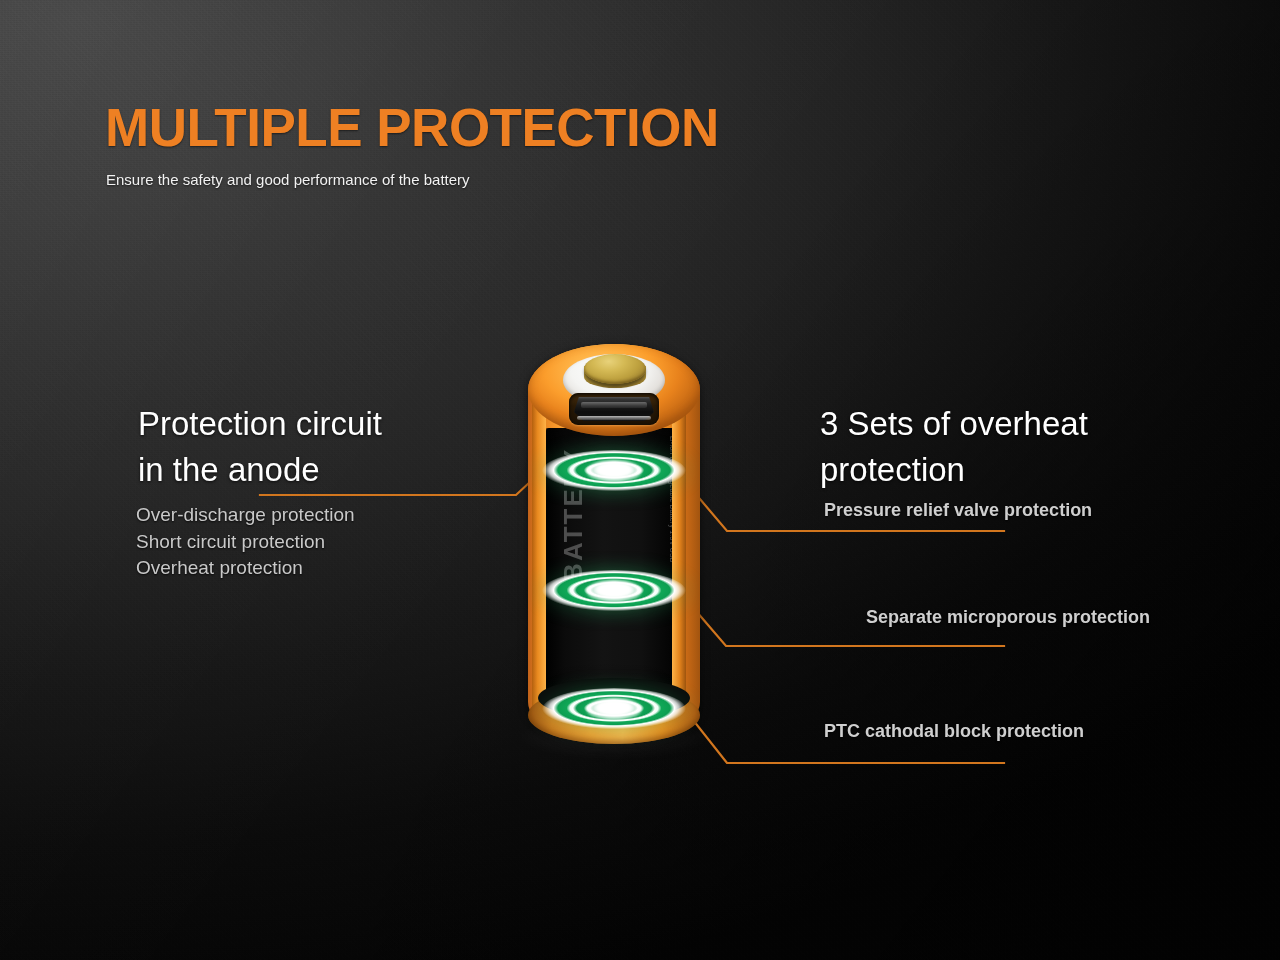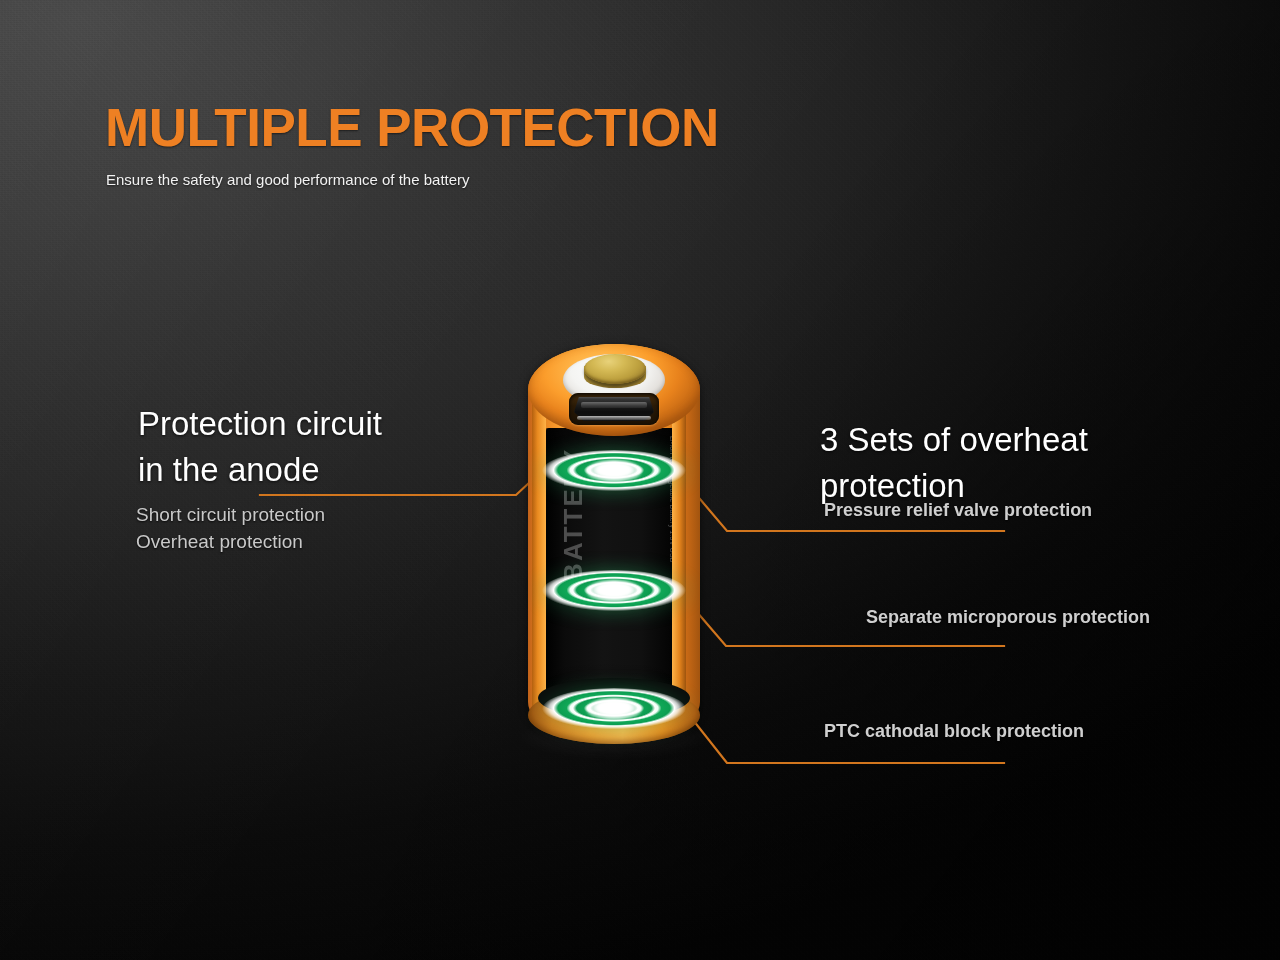--- a/index.html
+++ b/index.html
@@ -59,21 +59,21 @@
   
   .callout-heading {
     position:absolute;
     font-size:33px;
     line-height:46px;
     color:#ffffff;
     text-shadow:0 1px 3px rgba(0,0,0,.75);
     white-space:pre-line;
   }
   #heading-left  { left:138px; top:401px; }
-  #heading-right { left:820px; top:401px;margin-top:16px; }
+  #heading-right { left:820px; top:401px; }
 
   .sub-label {
     position:absolute;
     font-size:18px;
     color:#cfcfcf;
     text-shadow:0 1px 2px rgba(0,0,0,.8);
     white-space:nowrap;
     font-weight:bold;
   }
   #bullets {
@@ -326,20 +326,21 @@
       <div class="usb-inner"></div>
       <div class="usb-tongue"></div>
       <div class="usb-lip"></div>
     </div>
   </div>
 
   <div class="callout-heading" id="heading-left">Protection circuit
 in the anode</div>
 
   <div id="bullets">
+    <div>Over-discharge protection</div>
     <div>Short circuit protection</div>
     <div>Overheat protection</div>
   </div>
 
   <div class="callout-heading" id="heading-right">3 Sets of overheat
 protection</div>
 
   <div class="sub-label" id="label-r1">Pressure relief valve protection</div>
   <div class="sub-label" id="label-r2">Separate microporous protection</div>
   <div class="sub-label" id="label-r3">PTC cathodal block protection</div>

